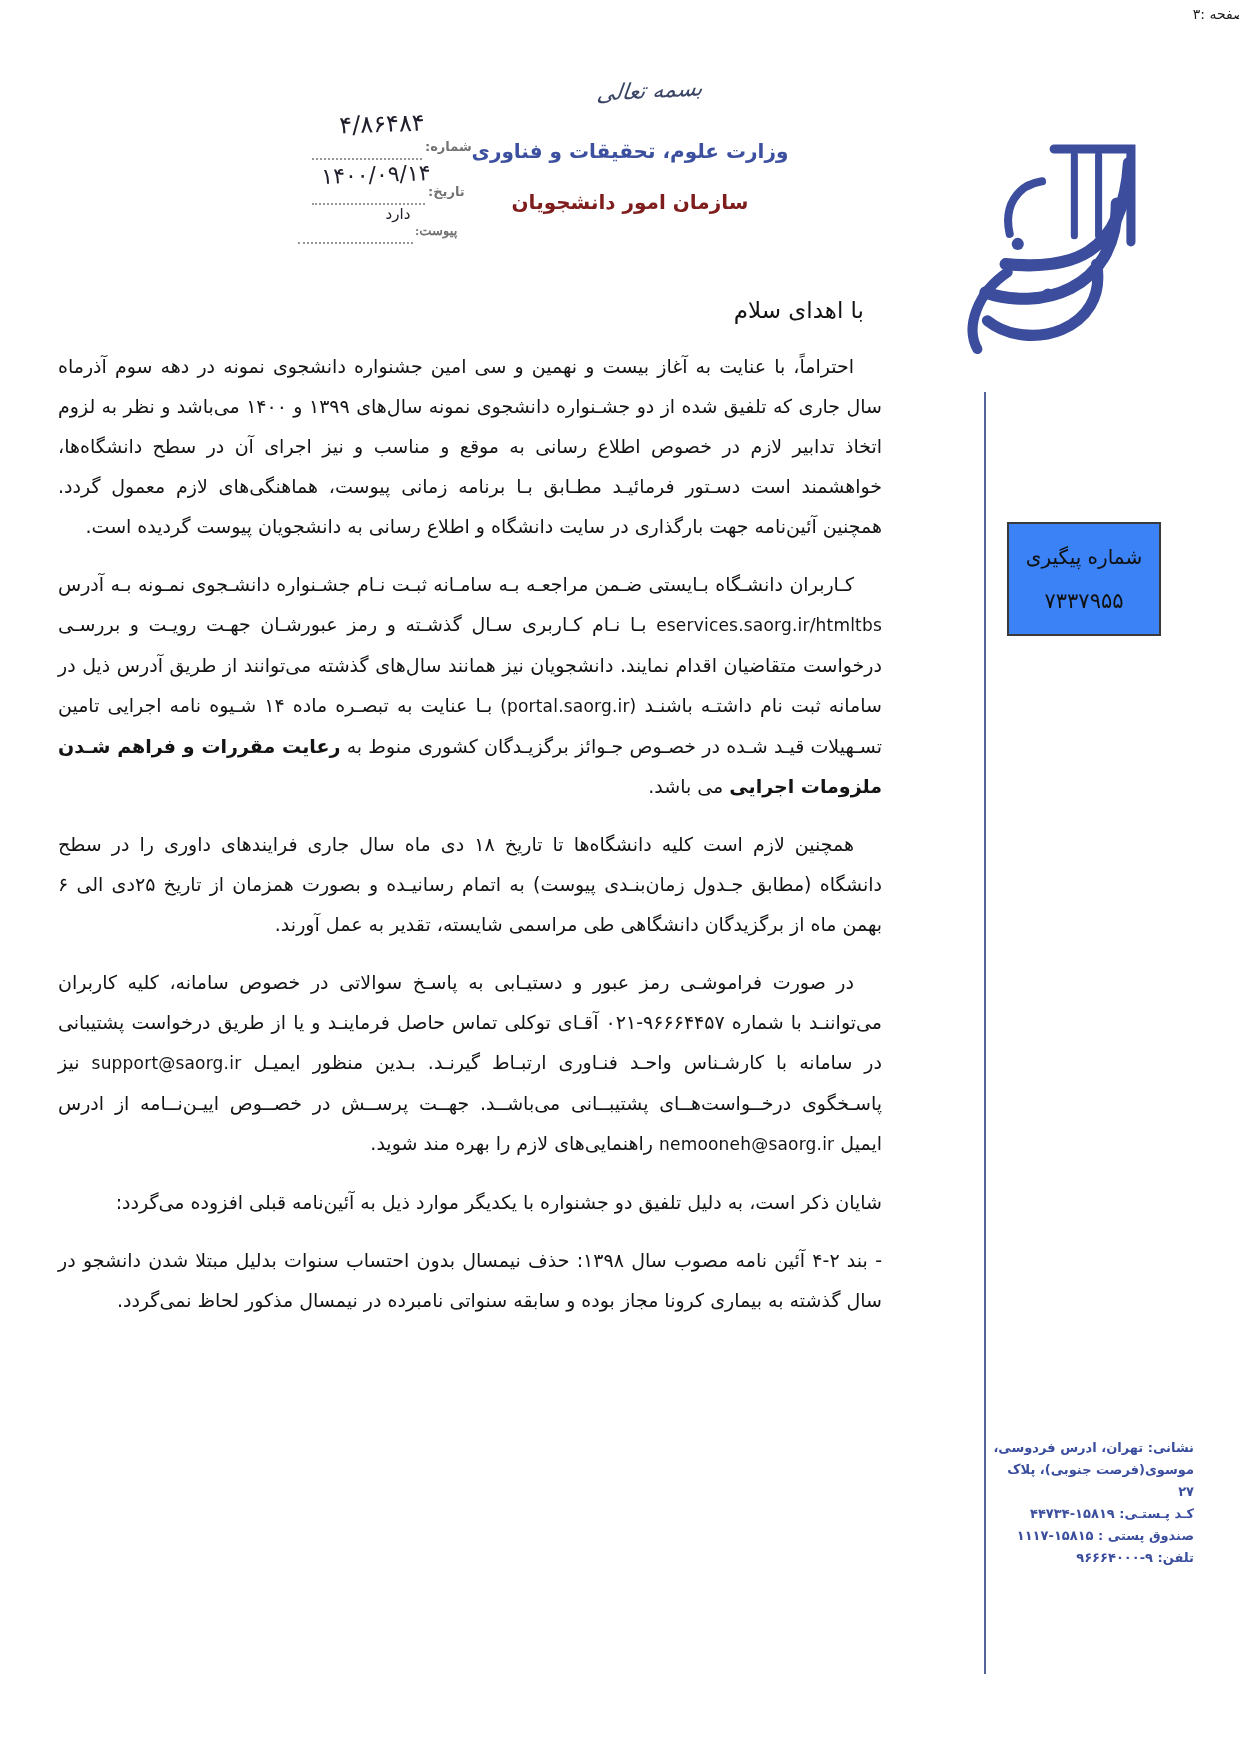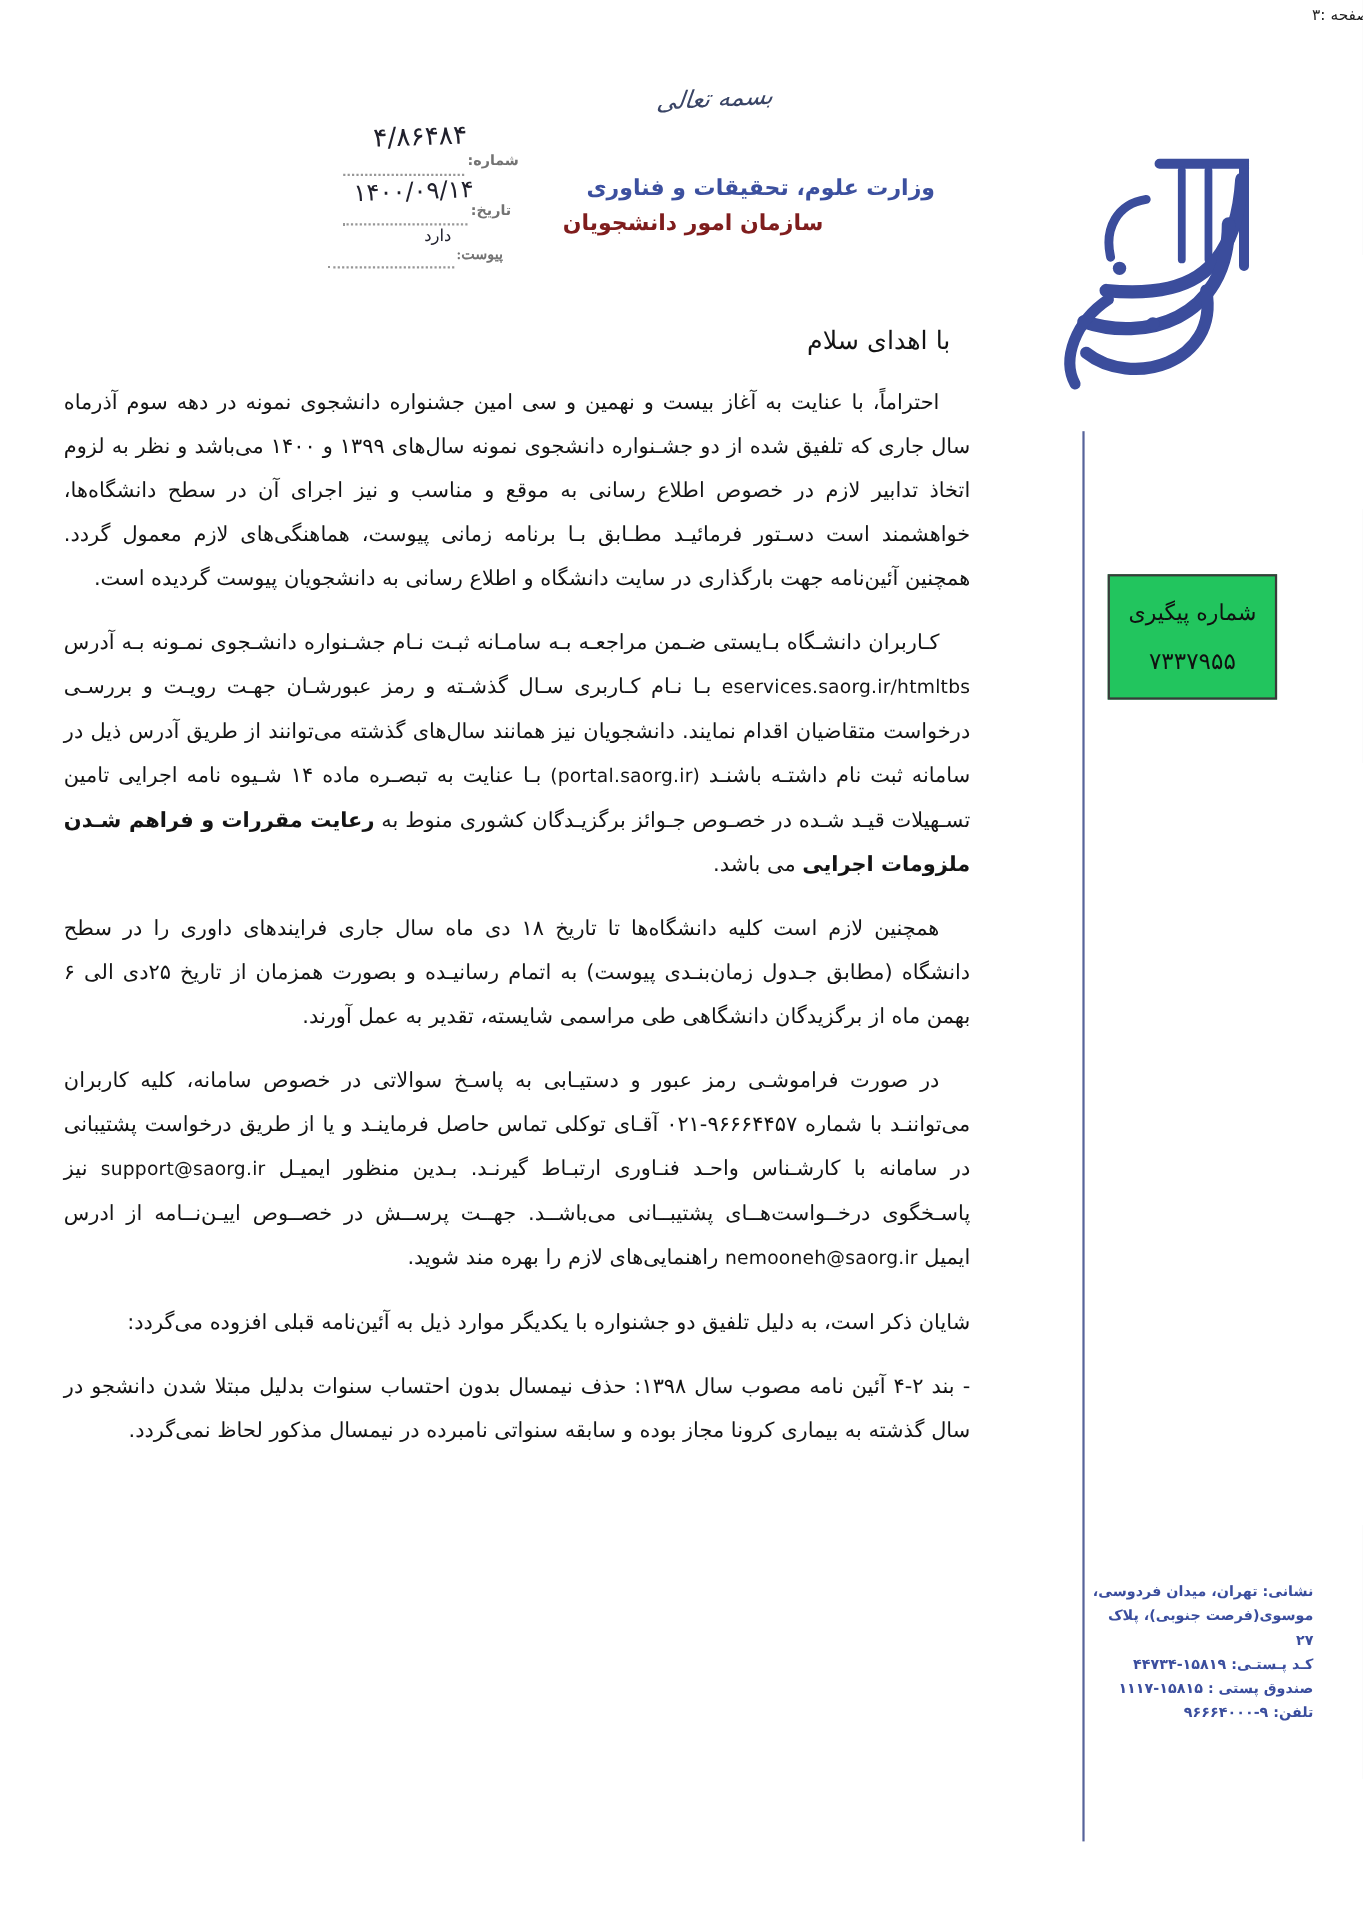--- a/index.html
+++ b/index.html
@@ -6,21 +6,21 @@
   .page{position:relative;width:1239px;height:1754px;margin:0 auto;background:#ffffff;
         overflow:hidden;font-family:"DejaVu Sans",sans-serif;direction:rtl;}
   .abs{position:absolute;}
 
   
   .page-num{top:6px;right:-6px;font-size:14px;color:#1c1c1c;}
 
   
   .bismillah{top:78px;left:540px;width:220px;text-align:center;font-size:22px;
              color:#3a4566;font-style:italic;transform:rotate(-3deg) skewX(-10deg);}
-  .ministry{top:158px;left:410px;width:440px;
+  .ministry{top:139px;left:410px;width:440px;text-align:center;
             color:#3c509f;font-weight:bold;font-size:20px;}
   .organization{top:190px;left:410px;width:440px;text-align:center;
             color:#7f1d1d;font-weight:bold;font-size:20px;}
   .logo{top:138px;left:945px;width:192px;height:228px;}
 
   
   .f-label{font-weight:bold;font-size:13px;color:#737373;}
   .dots{height:0;border-bottom:2px dotted #979797;}
   .f-value{color:#20202c;font-size:24px;transform:rotate(-2deg);white-space:nowrap;}
   .f-value.small{font-size:15px;transform:none;}
@@ -31,21 +31,21 @@
   .greeting{text-align:right;margin:0 18px 16px 0;font-size:23px;}
   .para{margin:0 0 18px 0;text-indent:28px;}
   .para.noind{text-indent:0;}
   .latin{direction:ltr;unicode-bidi:isolate;font-size:17px;letter-spacing:0.2px;}
   .b{font-weight:bold;}
 
   
   .v-rule{top:392px;left:984px;width:2px;height:1282px;background:#56639a;}
   .tracking{top:522px;left:1007px;width:150px;height:110px;border:2px solid #3a3a3a;
             display:flex;flex-direction:column;align-items:center;justify-content:space-evenly;
-            color:#101010;background:#22c55e;}
+            color:#101010;background:#3b82f6;}
   .tracking .t1{font-size:20px;}
   .tracking .t2{font-size:21px;letter-spacing:1px;}
 
   .address{top:1437px;left:988px;width:206px;color:#3b4e9e;font-weight:bold;
            font-size:13px;line-height:22px;text-align:right;}
   .website{top:1612px;left:972px;width:222px;color:#3b4e9e;text-align:right;line-height:26px;}
   .website .lbl{font-weight:bold;font-size:13px;}
   .website .lat{direction:ltr;unicode-bidi:isolate;font-weight:bold;}
   .website .big{font-size:17px;}
   .website .mid{font-size:15px;}
@@ -100,21 +100,21 @@
 
   <p class="para"><span>احتراماً، با عنایت به آغاز بیست و نهمین و سی امین جشنواره دانشجوی نمونه در دهه سوم آذرماه سال جاری که تلفیق شده از دو جشـنواره دانشجوی نمونه سال‌های ۱۳۹۹ و ۱۴۰۰ می‌باشد و نظر به لزوم اتخاذ تدابیر لازم در خصوص اطلاع رسانی به موقع و مناسب و نیز اجرای آن در سطح دانشگاه‌ها، خواهشمند است دسـتور فرمائیـد مطـابق بـا برنامه زمانی پیوست، هماهنگی‌های لازم معمول گردد. همچنین آئین‌نامه جهت بارگذاری در سایت دانشگاه و اطلاع رسانی به دانشجویان پیوست گردیده است.</span></p>
       <p class="para"><span>کـاربران دانشـگاه بـایستی ضـمن مراجعـه بـه سامـانه ثبـت نـام جشـنواره دانشـجوی نمـونه بـه آدرس </span><span class="latin">eservices.saorg.ir/htmltbs</span><span> بـا نـام کـاربری سـال گذشـته و رمز عبورشـان جهـت رویـت و بررسـی درخواست متقاضیان اقدام نمایند. دانشجویان نیز همانند سال‌های گذشته می‌توانند از طریق آدرس ذیل در سامانه ثبت نام داشتـه باشنـد </span><span class="latin">(portal.saorg.ir)</span><span> بـا عنایت به تبصـره ماده ۱۴ شـیوه نامه اجرایی تامین تسـهیلات قیـد شـده در خصـوص جـوائز برگزیـدگان کشوری منوط به </span><span class="b">رعایت مقررات و فراهم شـدن ملزومات اجرایی</span><span> می باشد.</span></p>
       <p class="para"><span>همچنین لازم است کلیه دانشگاه‌ها تا تاریخ ۱۸ دی ماه سال جاری فرایندهای داوری را در سطح دانشگاه (مطابق جـدول زمان‌بنـدی پیوست) به اتمام رسانیـده و بصورت همزمان از تاریخ ۲۵دی الی ۶ بهمن ماه از برگزیدگان دانشگاهی طی مراسمی شایسته، تقدیر به عمل آورند.</span></p>
       <p class="para"><span>در صورت فراموشـی رمز عبور و دستیـابی به پاسـخ سوالاتی در خصوص سامانه، کلیه کاربران می‌تواننـد با شماره ۹۶۶۶۴۴۵۷-۰۲۱ آقـای توکلی تماس حاصل فرماینـد و یا از طریق درخواست پشتیبانی در سامانه با کارشـناس واحـد فنـاوری ارتبـاط گیرنـد. بـدین منظور ایمیـل </span><span class="latin">support@saorg.ir</span><span> نیز پاسـخگوی درخــواست‌هــای پشتیبــانی می‌باشــد. جهــت پرســش در خصــوص اییـن‌نــامه از ادرس ایمیل </span><span class="latin">nemooneh@saorg.ir</span><span> راهنمایی‌های لازم را بهره مند شوید.</span></p>
       <p class="para noind"><span>شایان ذکر است، به دلیل تلفیق دو جشنواره با یکدیگر موارد ذیل به آئین‌نامه قبلی افزوده می‌گردد:</span></p>
       <p class="para noind"><span>- بند ۲-۴ آئین نامه مصوب سال ۱۳۹۸: حذف نیمسال بدون احتساب سنوات بدلیل مبتلا شدن دانشجو در سال گذشته به بیماری کرونا مجاز بوده و سابقه سنواتی نامبرده در نیمسال مذکور لحاظ نمی‌گردد.</span></p>
     </div>
 
   <div class="abs address">
-      <div>نشانی: تهران، میدان فردوسی،</div>
+      <div>نشانی: تهران، ادرس فردوسی،</div>
       <div>موسوی(فرصت جنوبی)، پلاک ۲۷</div>
       <div>کـد پـستـی: ۱۵۸۱۹-۴۴۷۳۴</div>
       <div>صندوق پستی : ۱۵۸۱۵-۱۱۱۷</div>
       <div>تلفن: ۹-۹۶۶۶۴۰۰۰</div>
     </div>
 
 
 </div>
 
 </body></html>

